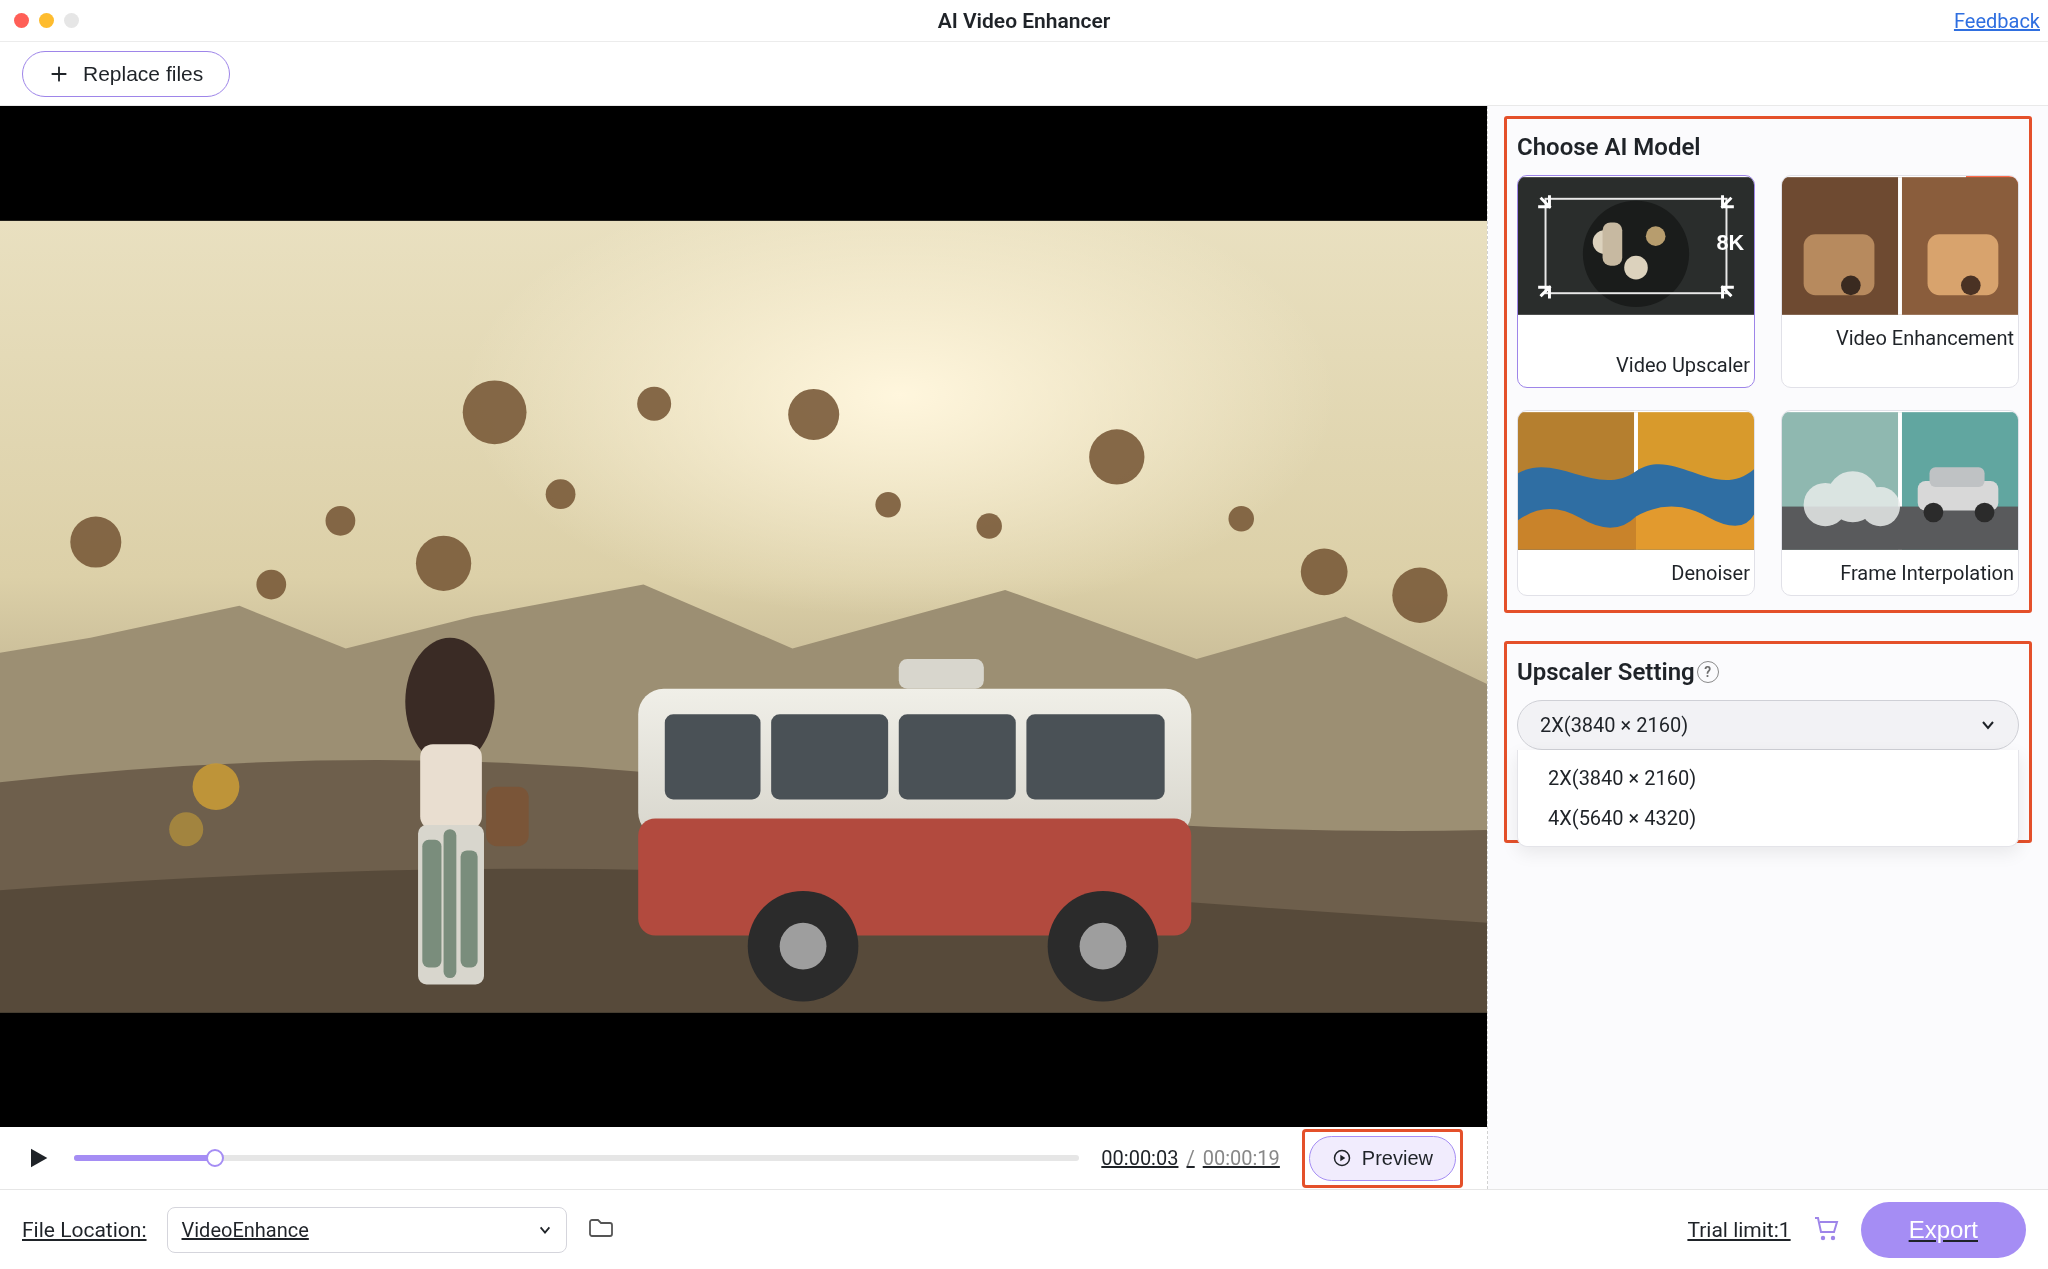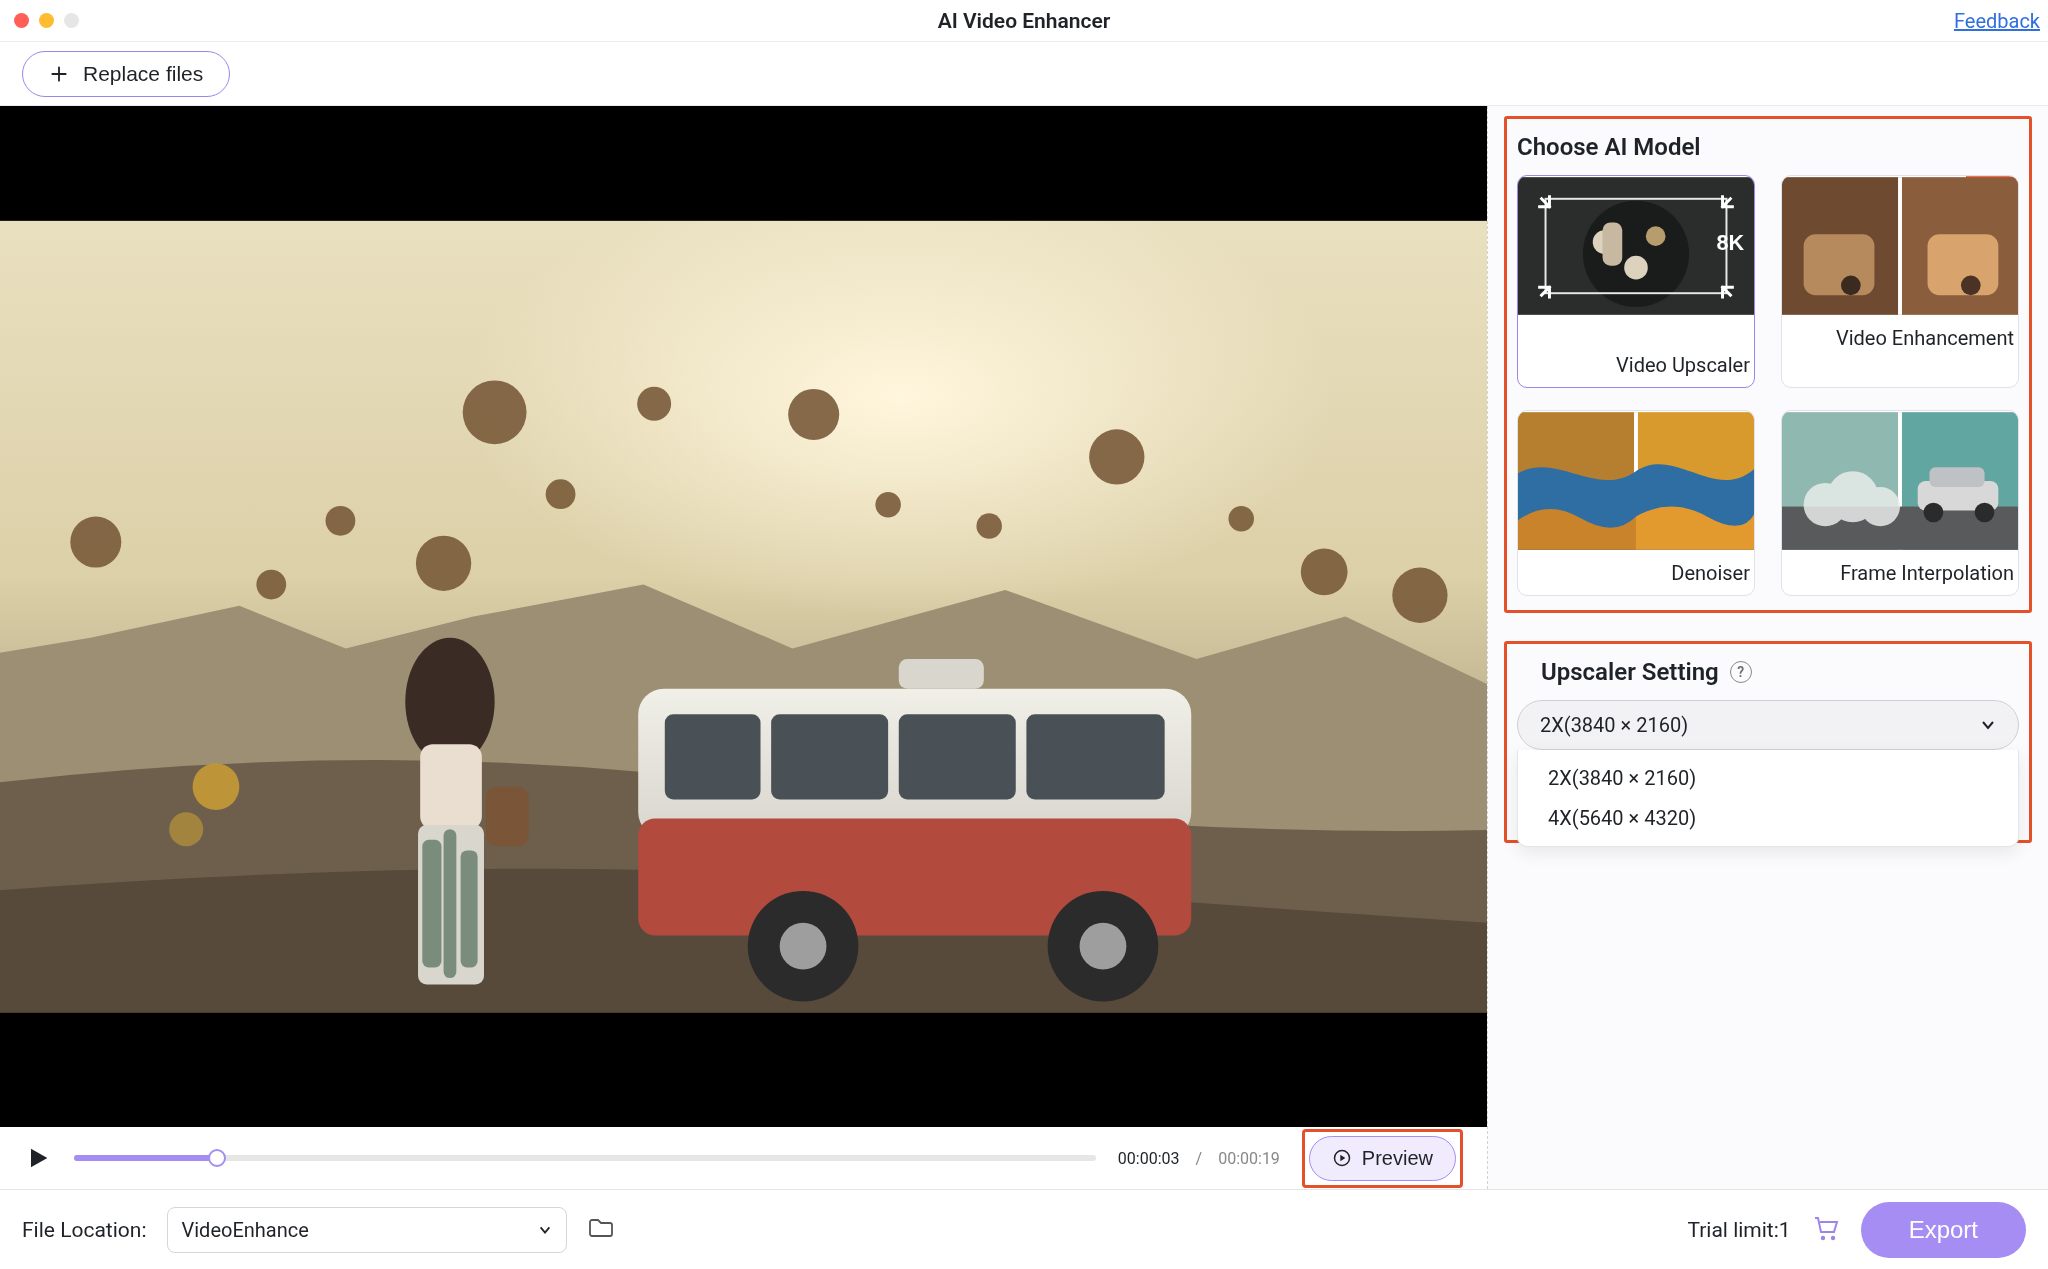--- a/index.html
+++ b/index.html
@@ -105,21 +105,21 @@
     background:#a58df4;
     border-radius:4px;
   }
   .progress .handle {
     position:absolute; top:50%; transform:translate(-50%,-50%);
     left:14%;
     width:18px; height:18px; border-radius:50%;
     background:#fff; border:2px solid #a58df4;
   }
 
-  .time { display:flex; align-items:center; gap:16px; font-size:16px; font-variant-numeric: tabular-nums; }
+  .time { display:flex; align-items:center; gap:8px; font-size:20px; font-variant-numeric: tabular-nums; text-decoration: underline; }
   .time .sep { color:#888; }
   .time .dur { color:#888; }
 
   .preview-btn {
     display:inline-flex; align-items:center; gap:10px;
     padding: 10px 22px;
     border:1.5px solid #a58df4;
     background:#f1ecfd;
     border-radius:999px;
     font-size:20px; font-weight:500;
@@ -142,21 +142,21 @@
     border:3.5px solid #e4502a;
     border-radius:3px;
     padding: 10px 10px 14px 10px;
     margin-bottom: 28px;
   }
 
   .panel-title {
     font-size:24px; font-weight:600;
     margin: 4px 0 14px 0;
   }
-  .panel-title.flex { display:flex; align-items:center; gap:11px;margin-left:24px; }
+  .panel-title.flex { display:flex; align-items:center; gap:2px; }
   .help-icon {
     width:22px; height:22px; border-radius:50%;
     border:1.5px solid #8a8a8a;
     display:inline-flex; align-items:center; justify-content:center;
     font-size:14px; color:#6e6e6e;
   }
 
   .models-grid {
     display:grid;
     grid-template-columns: 1fr 1fr;
@@ -215,20 +215,21 @@
   }
 
   
   .footer {
     height:80px;
     display:flex;
     align-items:center;
     padding: 8px 22px;
     gap: 20px;
     border-top:1px solid #e6e6e6;
+    text-decoration:underline;
   }
   .footer-label { font-size:21px; }
   .combo {
     display:flex; align-items:center;
     border:1px solid #d5d5dc; border-radius:8px;
     padding: 10px 14px;
     min-width:400px;
     font-size:20px;
     cursor:pointer;
     justify-content:space-between;

